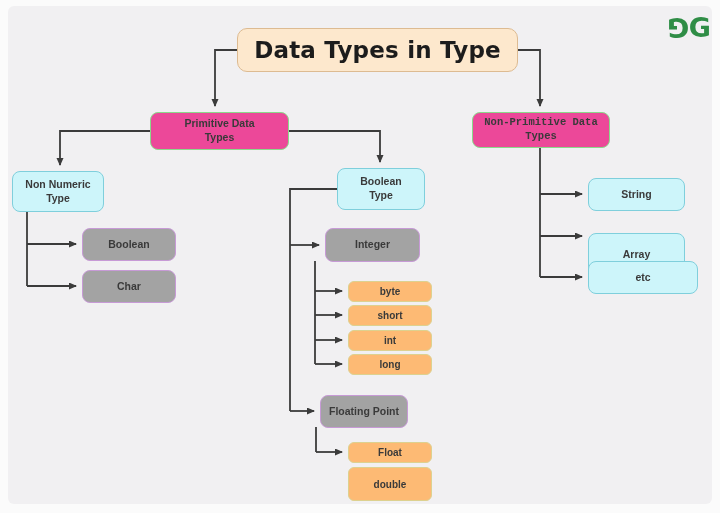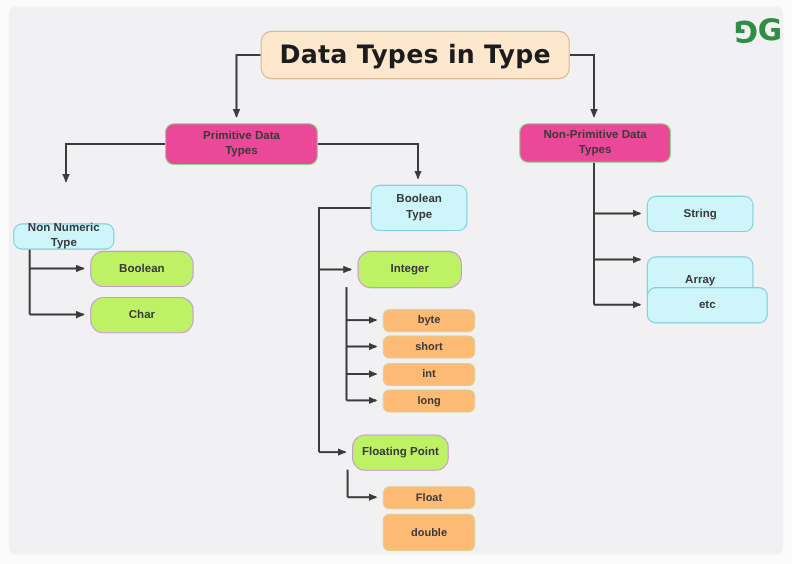--- a/index.html
+++ b/index.html
@@ -21,21 +21,21 @@
   }
   .node .lbl{display:block;}
   .title-box{
     position:absolute;display:flex;align-items:center;justify-content:center;
     background:#fde8cd;border:1.5px solid #ddbb92;border-radius:10px;
     font-family:"DejaVu Sans", sans-serif;font-weight:bold;font-size:23px;color:#1c1c1c;
     box-sizing:border-box;z-index:2;letter-spacing:0.2px;
   }
   .k-category{background:#ec4899;border-color:#8bd98b;}
   .k-type{background:#cdf5fa;border-color:#7fcfdc;}
-  .k-group{background:#bef264;border-color:#c79ad6;border-radius:12px;}
+  .k-group{background:#a3a3a3;border-color:#c79ad6;}
   .k-leaf{background:#fdba74;border-color:#ddd18f;border-radius:6px;font-size:10px;}
   .logo{
     position:absolute;right:12px;top:12px;z-index:3;
     font-family:"DejaVu Sans", sans-serif;font-weight:bold;font-size:27px;
     color:#2f8d46;letter-spacing:-3px;display:flex;align-items:center;
   }
   .logo .g{display:inline-block;}
   .logo .g.flip{transform:rotate(180deg);}
   .w100{max-width:100px;}
   .w115{max-width:115px;}
@@ -83,25 +83,25 @@
 
 <div class="logo">
   <span class="g flip">G</span>
   <span class="g">G</span>
 </div>
 
 <div class="node k-category" style="left:150px;top:112px;width:139px;height:38px;">
   <span class="lbl w100">Primitive Data Types</span>
 </div>
 
-<div class="node k-category" style="left:472px;top:112px;width:138px;height:36px;">
+<div class="node k-category" style="left:472px;top:112px;width:138px;height:36px;font-family:Liberation Mono, monospace;">
   <span class="lbl w115">Non-Primitive Data Types</span>
 </div>
 
-<div class="node k-type" style="left:12px;top:171px;width:92px;height:24px;margin-top:32px;">
+<div class="node k-type" style="left:12px;top:171px;width:92px;height:41px;">
   <span class="lbl w75">Non Numeric Type</span>
 </div>
 
 <div class="node k-type" style="left:337px;top:168px;width:88px;height:42px;">
   <span class="lbl w56">Boolean Type</span>
 </div>
 
 <div class="node k-group" style="left:82px;top:228px;width:94px;height:33px;">
   <span class="lbl">Boolean</span>
 </div>

